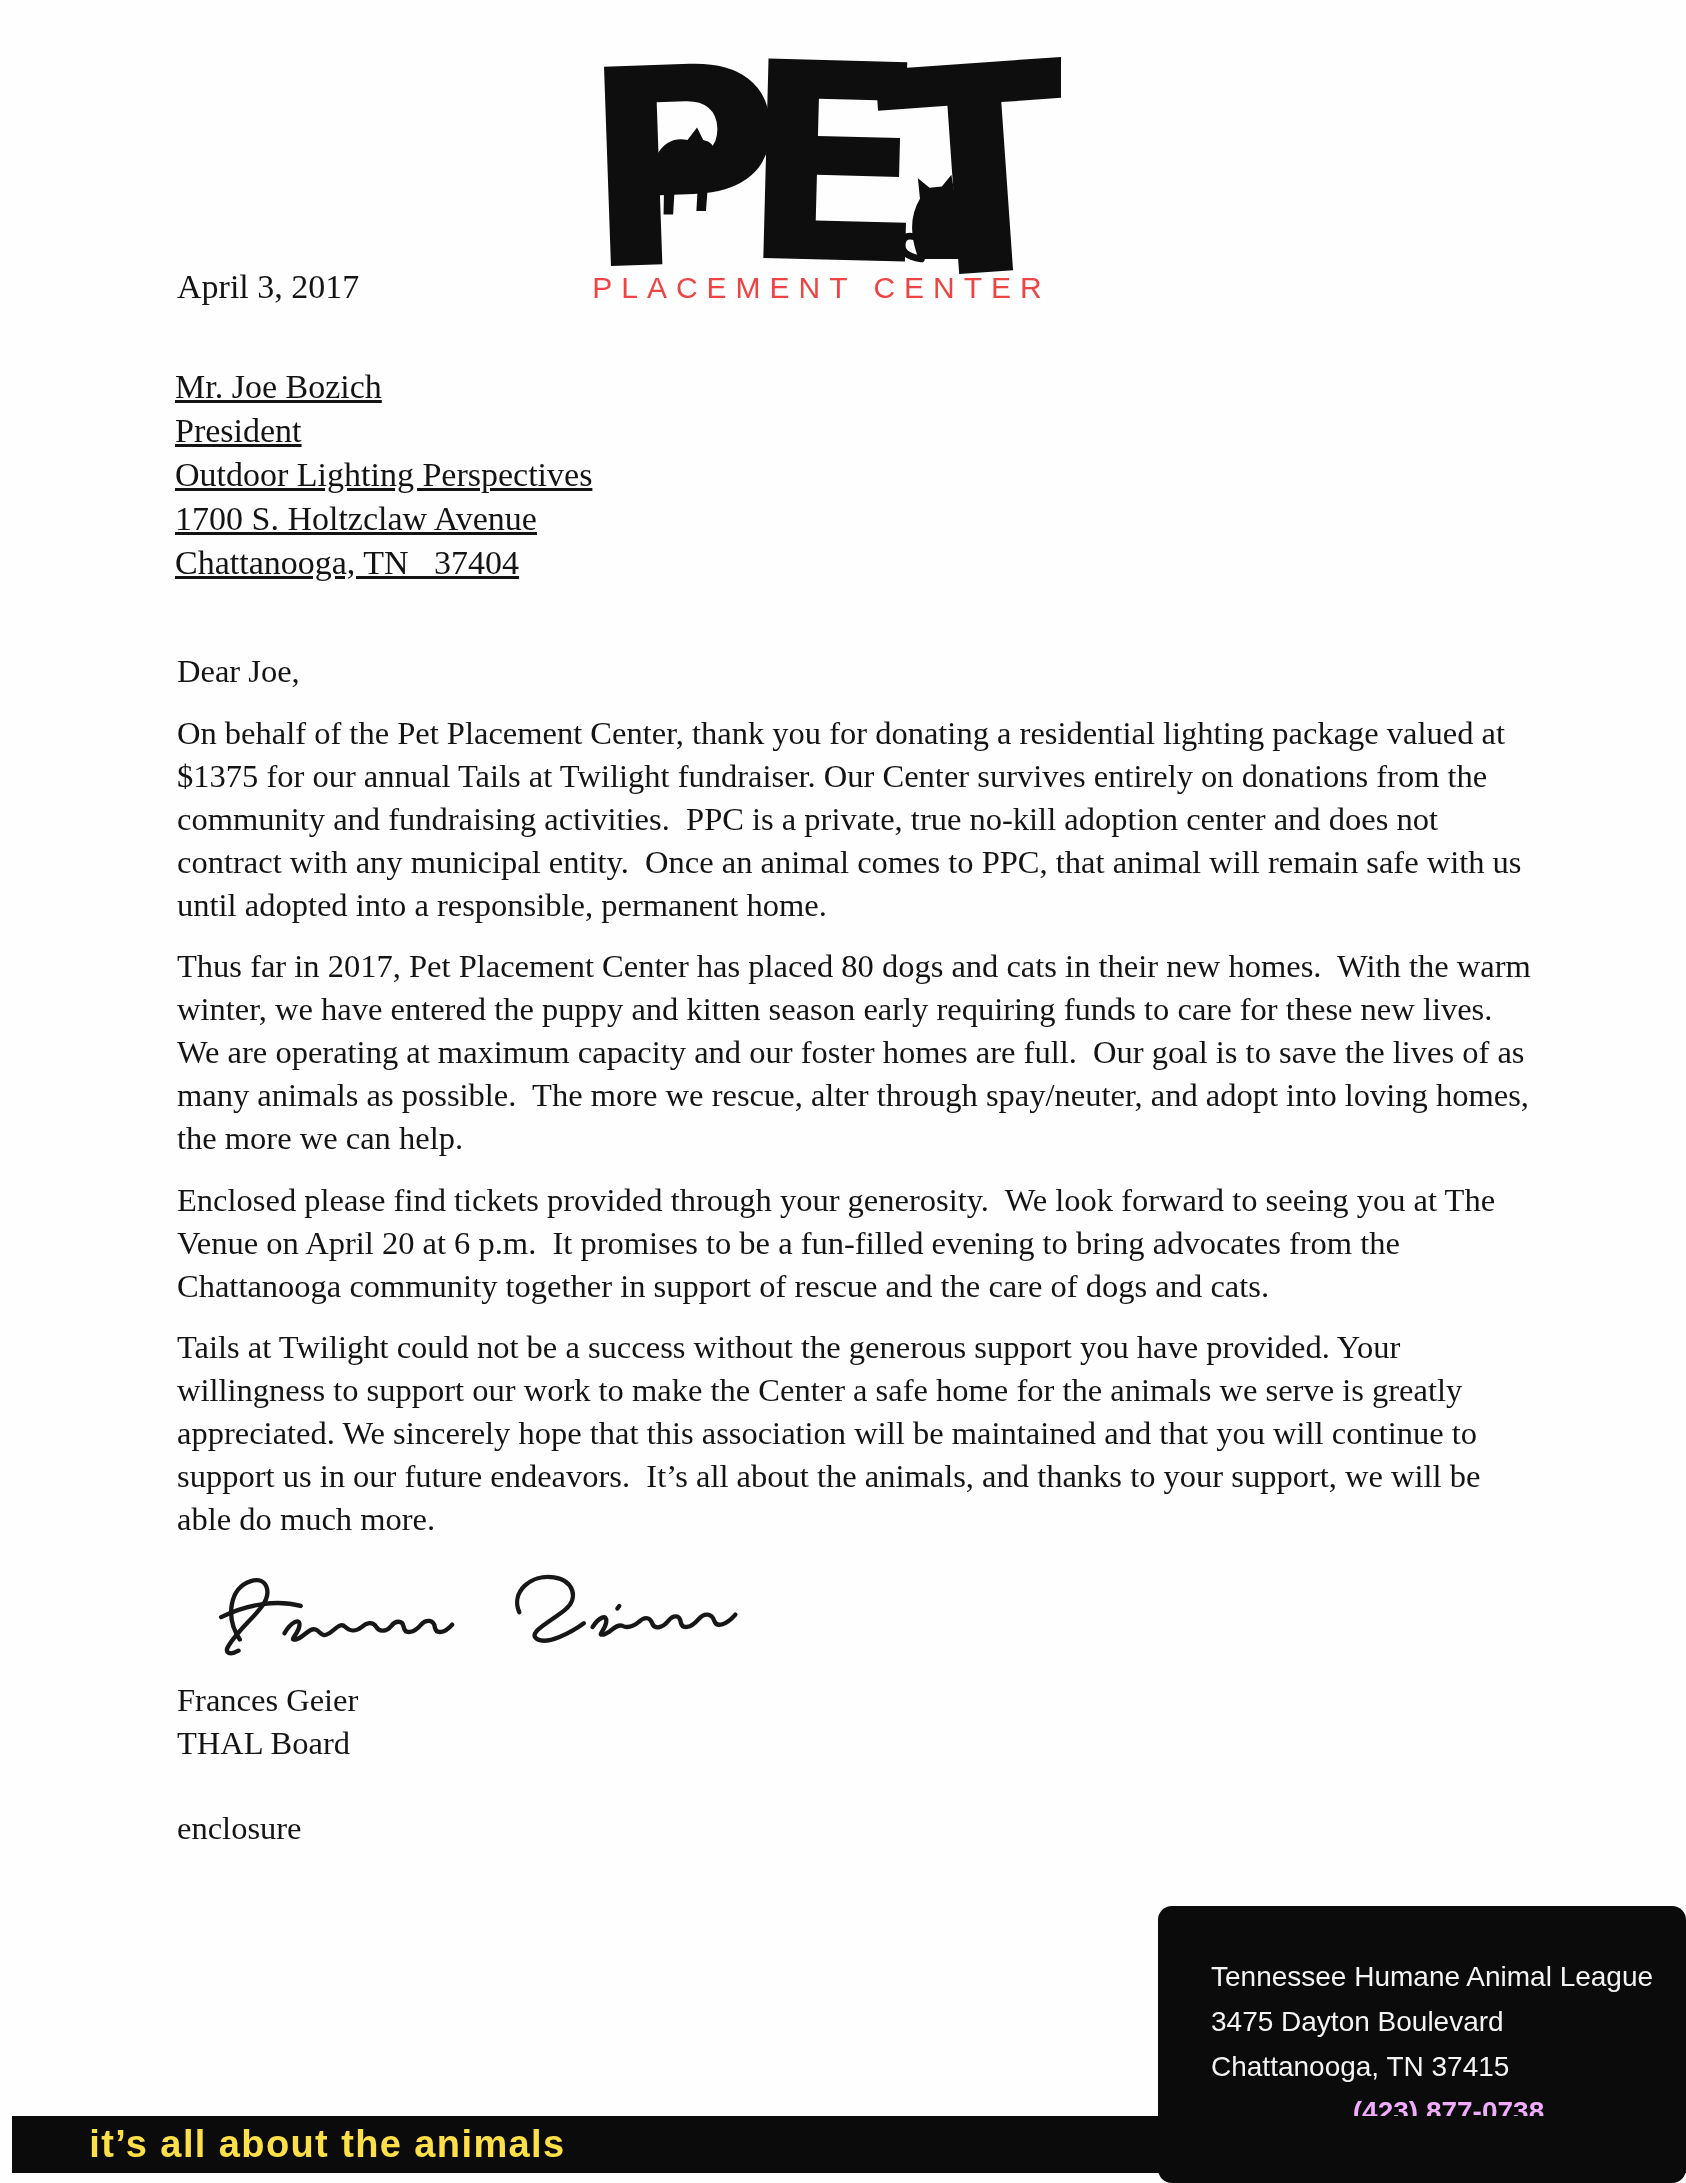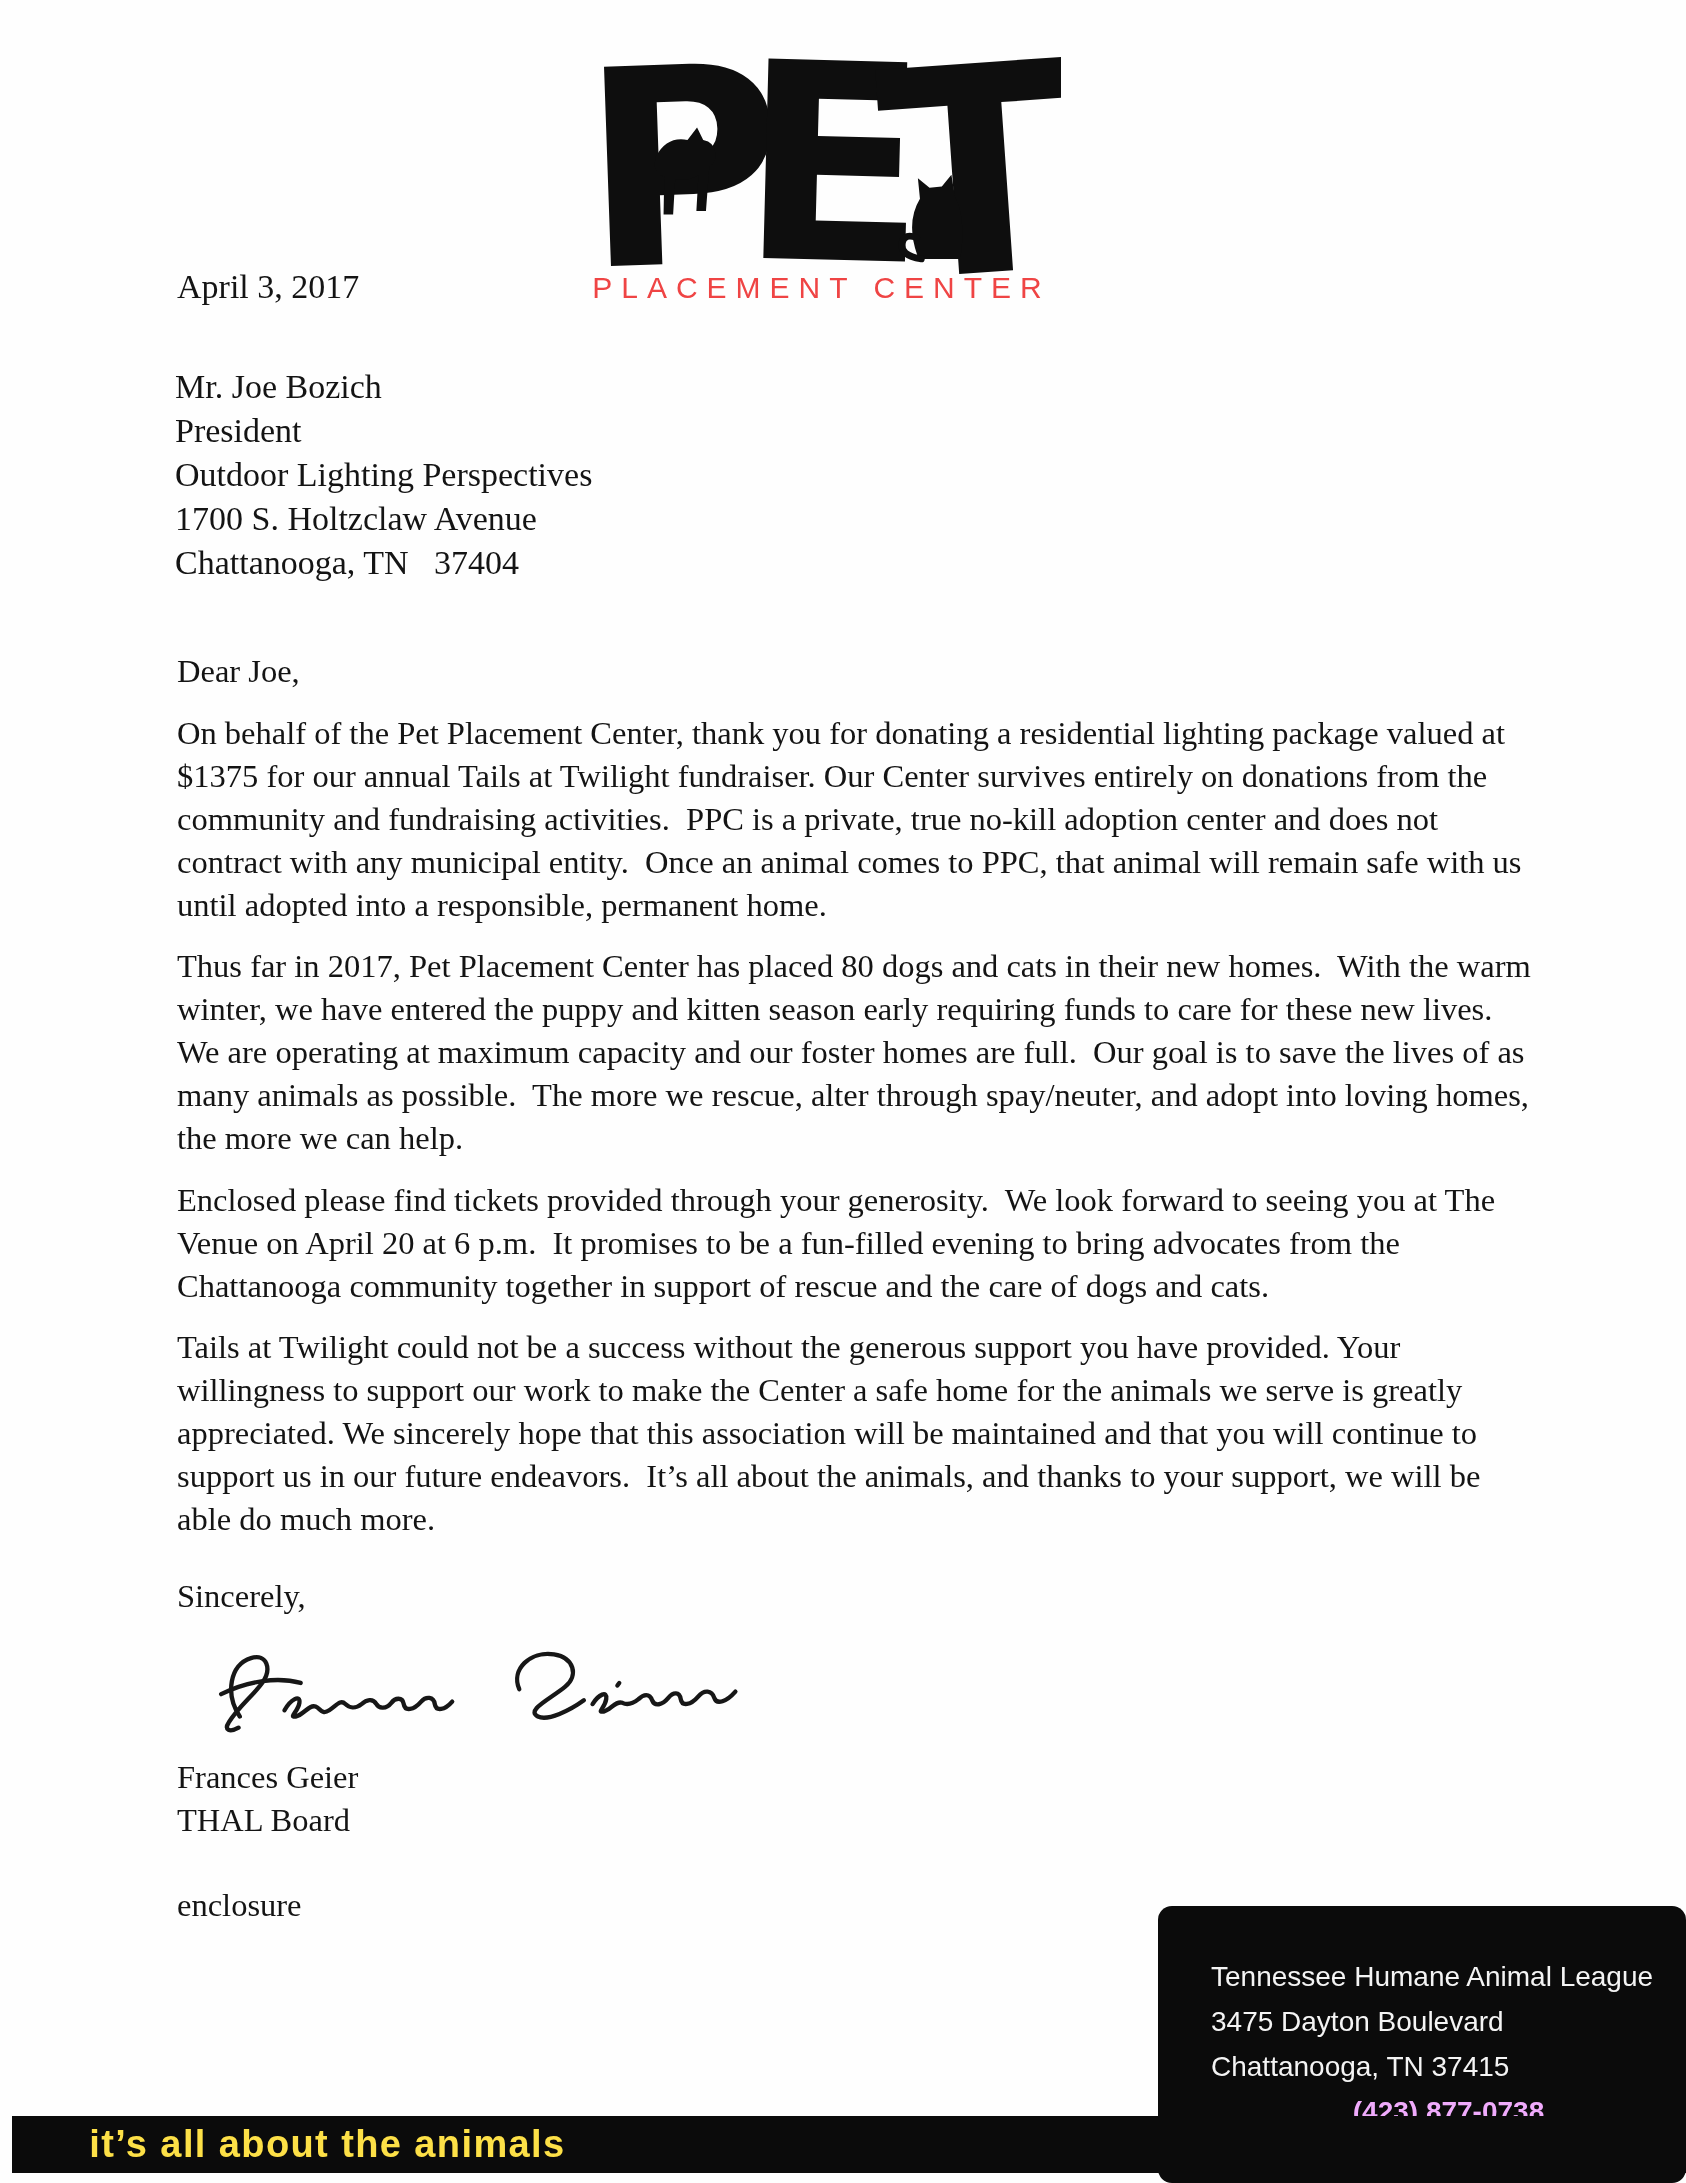--- a/index.html
+++ b/index.html
@@ -19,21 +19,21 @@
   .logo-letter{font-family:"DejaVu Sans",sans-serif;font-weight:bold;fill:#0e0e0e;}
   .logo-sub{
     position:absolute;left:551px;top:271px;width:541px;
     text-align:center;
     font-family:"Liberation Sans",sans-serif;
     font-size:30px;letter-spacing:9px;color:#ef4444;white-space:nowrap;
   }
   
   .date{position:absolute;left:177px;top:268px;font-size:34px;white-space:pre-wrap;}
   .recipient{position:absolute;left:175px;top:365px;font-size:34px;line-height:44px;}
-  .recipient div{white-space:pre-wrap;}
+  .recipient div{white-space:pre-wrap;text-decoration:underline;}
   .flow{position:absolute;left:177px;top:650px;width:1363px;font-size:32.5px;line-height:43px;}
   .flow p{margin:0 0 18.5px 0;white-space:pre-wrap;}
   .closing{margin-top:34px !important;}
   .signature{display:block;width:568px;height:118px;margin:11px 0 1.4px 20.5px;}
   .sig-block div{white-space:pre-wrap;}
   .enclosure{margin-top:42px !important;}
   
   .org-box{
     position:absolute;left:1158px;top:1906px;width:528px;height:277px;
     background:#0b0b0b;color:#f4f4f4;
@@ -81,21 +81,20 @@
     <div>1700 S. Holtzclaw Avenue</div>
     <div>Chattanooga, TN   37404</div>
   </div>
 
   <div class="flow">
     <p>Dear Joe,</p>
     <p>On behalf of the Pet Placement Center, thank you for donating a residential lighting package valued at $1375 for our annual Tails at Twilight fundraiser. Our Center survives entirely on donations from the community and fundraising activities.  PPC is a private, true no-kill adoption center and does not contract with any municipal entity.  Once an animal comes to PPC, that animal will remain safe with us until adopted into a responsible, permanent home.</p>
     <p>Thus far in 2017, Pet Placement Center has placed 80 dogs and cats in their new homes.  With the warm winter, we have entered the puppy and kitten season early requiring funds to care for these new lives.  We are operating at maximum capacity and our foster homes are full.  Our goal is to save the lives of as many animals as possible.  The more we rescue, alter through spay/neuter, and adopt into loving homes, the more we can help.</p>
     <p>Enclosed please find tickets provided through your generosity.  We look forward to seeing you at The Venue on April 20 at 6 p.m.  It promises to be a fun-filled evening to bring advocates from the Chattanooga community together in support of rescue and the care of dogs and cats.</p>
     <p>Tails at Twilight could not be a success without the generous support you have provided. Your willingness to support our work to make the Center a safe home for the animals we serve is greatly appreciated. We sincerely hope that this association will be maintained and that you will continue to support us in our future endeavors.  It’s all about the animals, and thanks to your support, we will be able do much more.</p>
-    <p class="closing">Sincerely,</p>
 
     <svg class="signature" viewBox="0 0 900 190">
       <g fill="none" stroke="#171717" stroke-width="7" stroke-linecap="round" stroke-linejoin="round">
         <path d="M60,128 C36,92 44,44 78,34 C104,26 112,52 96,74 C80,96 58,112 42,138 C34,150 44,154 58,146"></path>
         <path d="M30,92 C74,70 122,64 158,74"></path>
         <path d="M132,118 C142,100 158,92 156,106 C154,120 138,130 150,128 C162,126 172,108 182,112 C190,115 192,126 204,118 C216,110 222,100 230,108 C236,114 246,116 256,108 C264,101 274,98 280,108 C284,116 296,116 304,106 C310,98 322,96 324,108 C326,120 340,118 352,104 C360,95 372,96 374,108 C376,120 390,118 402,104"></path>
         <path d="M510,84 C496,52 528,22 566,28 C598,33 606,62 584,80 C560,100 520,118 540,128 C556,136 592,118 614,102"></path>
         <path d="M628,108 C638,92 652,86 650,100 C648,114 634,122 646,120 C656,118 666,102 676,106 C684,110 692,108 702,100 C710,92 720,90 724,102 C728,112 740,110 750,98 C758,88 768,88 770,100 C772,112 786,110 798,96 C808,84 820,86 824,98 C828,110 844,104 858,88"></path>
         <path d="M668,78 l3,-4"></path>
       </g>

